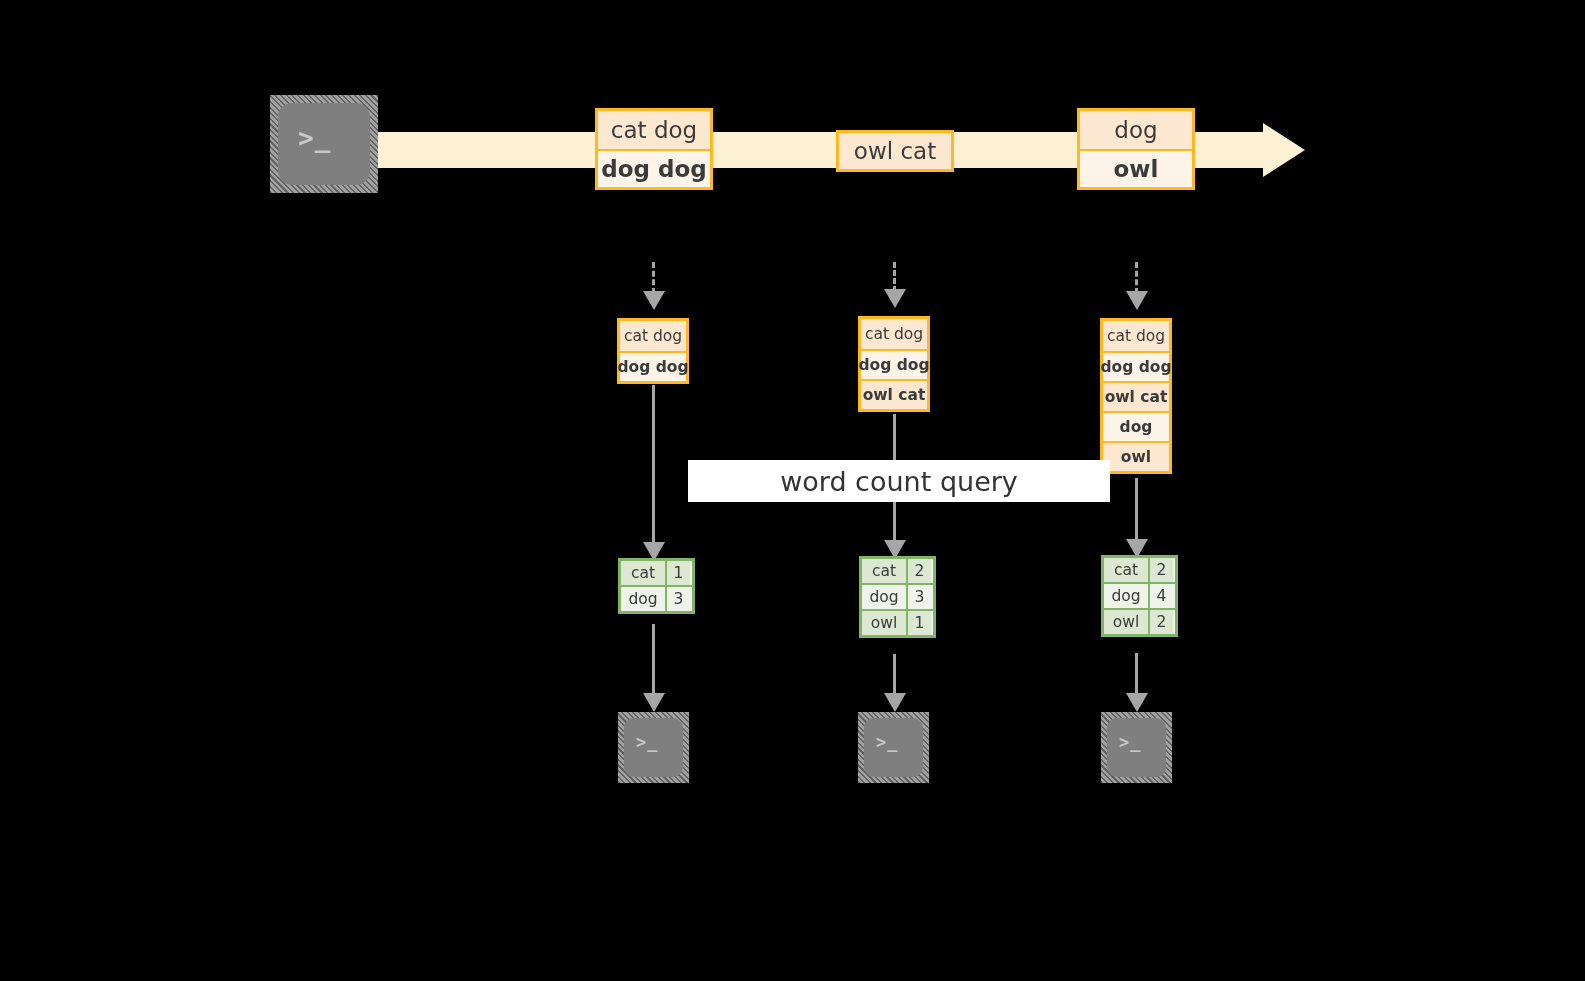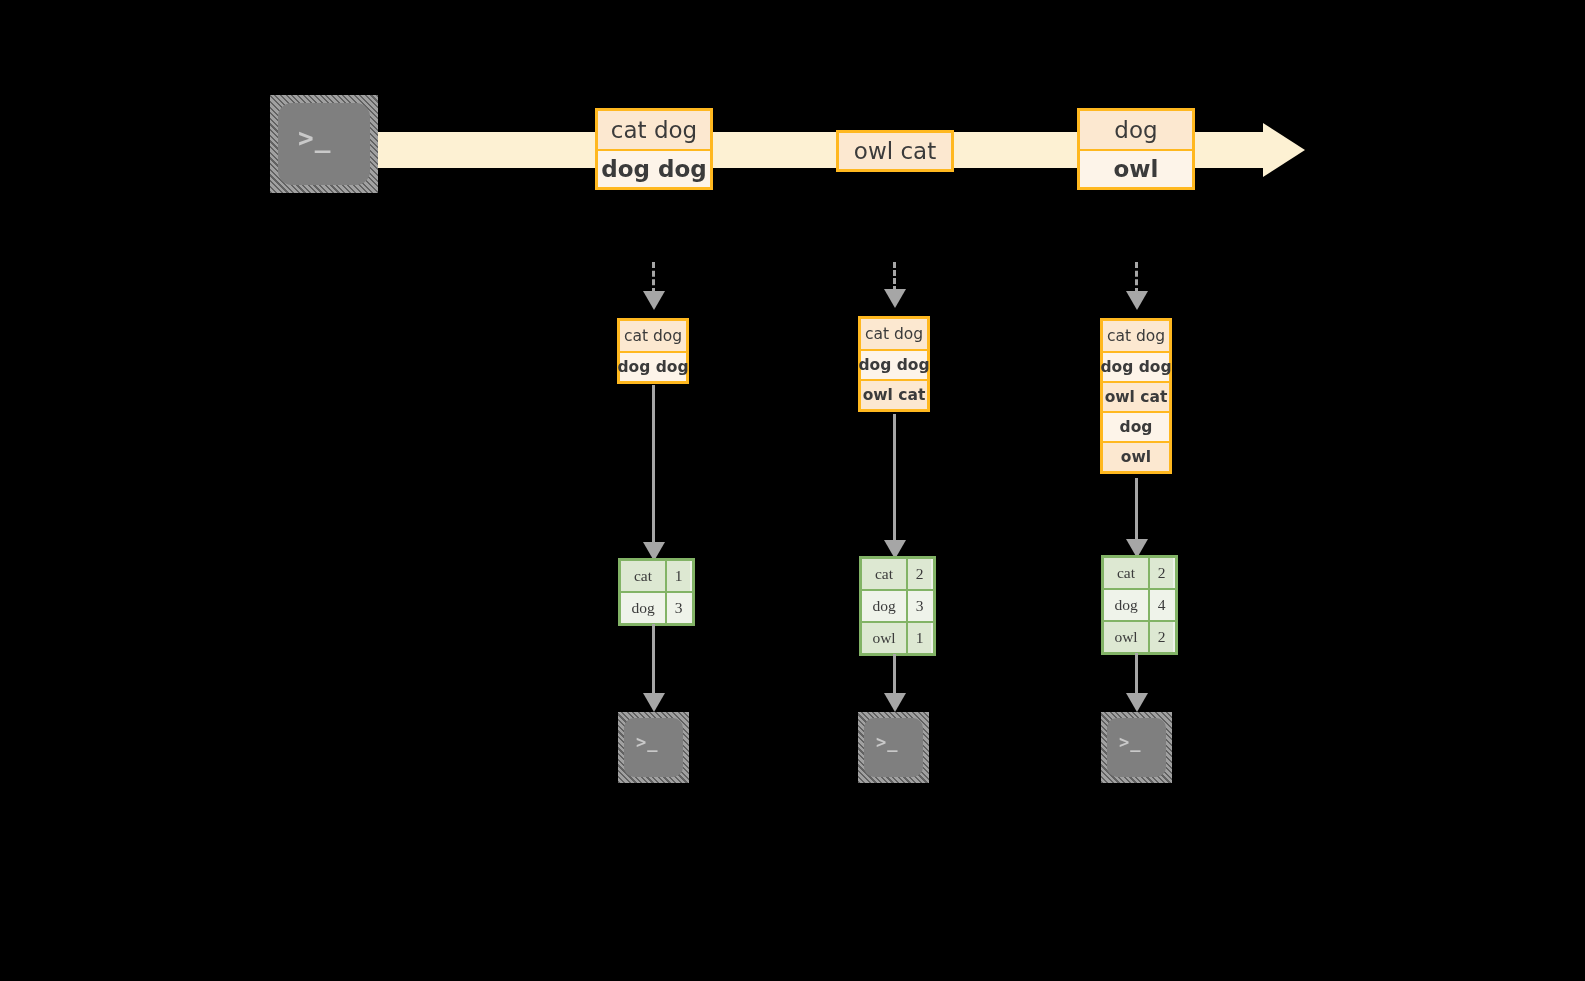--- a/index.html
+++ b/index.html
@@ -89,22 +89,21 @@
   }
 
   
   .resulttable {
     box-sizing: border-box;
     border: 3px solid #82b366;
     background: #eff3ea;
   }
   .resulttable .trow {
     display: flex;
-    height: 30px;
-    font-family: Liberation Serif, serif;
+    height: 24px;
   }
   .resulttable .trow + .trow { border-top: 2px solid #82b366; }
   .resulttable .trow.dark  .tcell { background: #dde8d2; }
   .resulttable .trow.light .tcell { background: #eff3ea; }
   .resulttable .tcell {
     box-sizing: border-box;
     display: flex;
     align-items: center;
     justify-content: center;
     font-size: 15.5px;
@@ -270,14 +269,17 @@
   </div>
 
   <div class="abs conn-line" style="left:1135px; top:653px; height:43px;"></div>
   <div class="abs conn-head" style="left:1126px; top:693px;"></div>
 
   <div class="abs terminal" style="left:1101px; top:712px; width:71px; height:71px;">
     <div class="terminal-inner" style="left:6px; top:6px; right:6px; bottom:6px; border-radius:10px;"></div>
     <div class="terminal-glyph" style="left:18px; top:22px; font-size:17px;">&gt;_</div>
   </div>
 
+  <div class="abs querylabel" style="left:688px; top:460px; width:422px; height:42px;">
+    <span>word count query</span>
+  </div>
 
 </div>
 
 </body></html>

